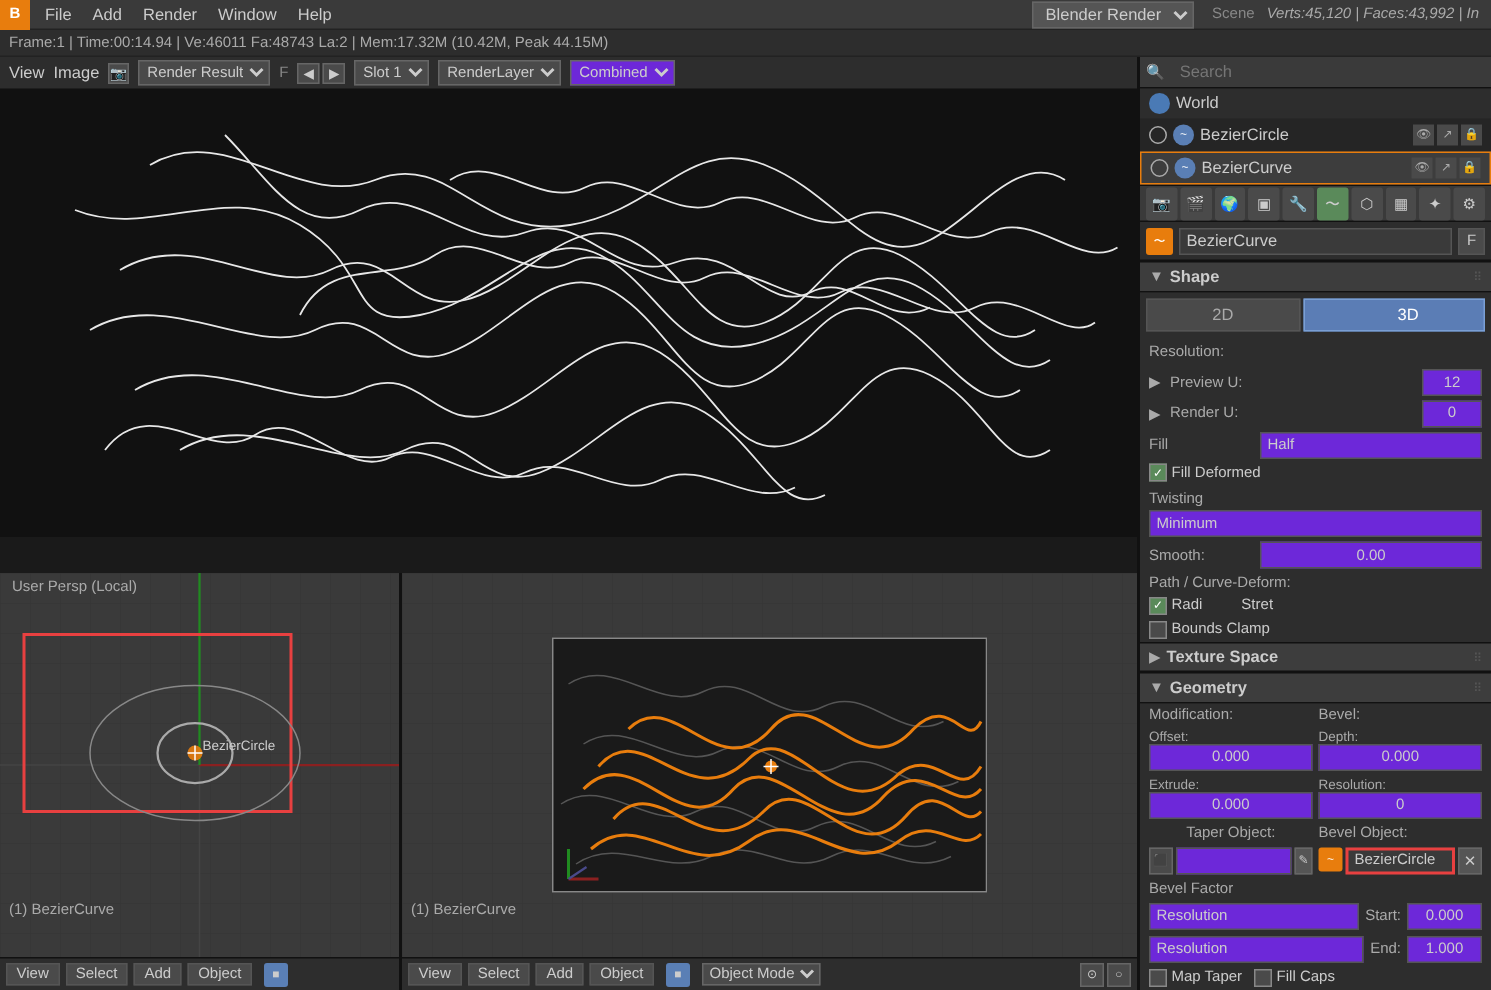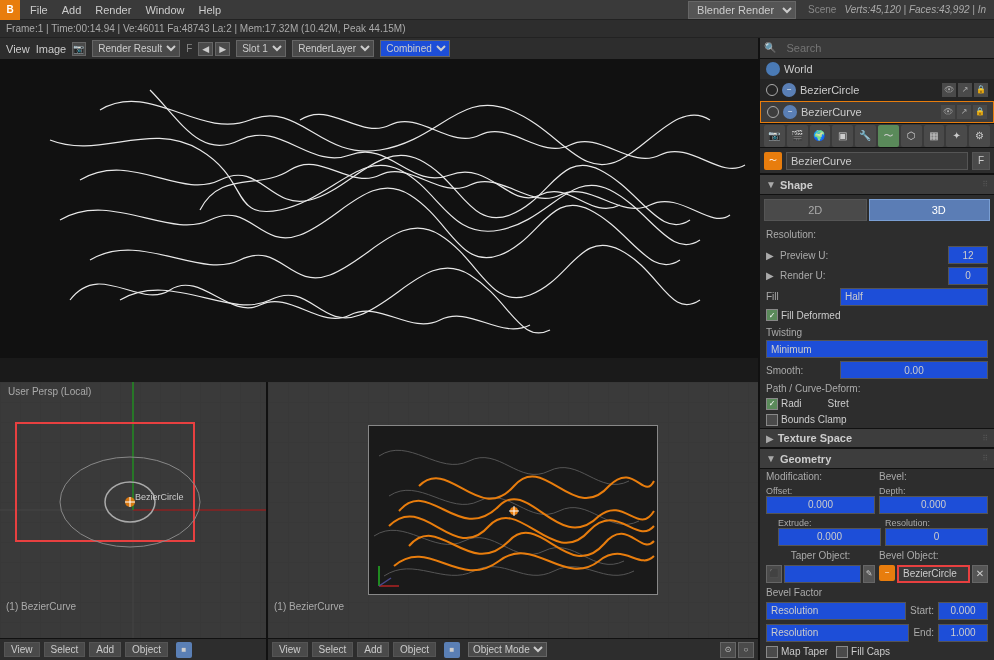--- a/index.html
+++ b/index.html
@@ -220,21 +220,21 @@
 
     
     .prop-row {
       display: flex; align-items: center;
       padding: 2px 6px; gap: 4px;
       min-height: 20px;
     }
     .prop-label { color: #aaa; font-size: 10px; min-width: 70px; }
     .prop-value {
       flex: 1;
-      background: #1d4ed8;
+      background: #6d28d9;
       border: 1px solid #555;
       padding: 1px 4px; color: #ccc; font-size: 10px;
       height: 18px; display: flex; align-items: center;
     }
     .prop-value.number { justify-content: center; }
     .prop-check {
       display: flex; align-items: center; gap: 3px; padding: 2px 6px;
     }
     .checkbox {
       width: 12px; height: 12px;
@@ -365,21 +365,21 @@
         <div style="display:flex;gap:2px;">
           <button style="background:#4a4a4a;border:1px solid #666;color:#ccc;font-size:9px;padding:1px 3px;cursor:pointer;">◀</button>
           <button style="background:#4a4a4a;border:1px solid #666;color:#ccc;font-size:9px;padding:1px 3px;cursor:pointer;">▶</button>
         </div>
         <select style="background:#4a4a4a;border:1px solid #666;color:#ccc;font-size:10px;padding:1px;">
           <option>Slot 1</option>
         </select>
         <select style="background:#4a4a4a;border:1px solid #666;color:#ccc;font-size:10px;padding:1px;">
           <option>RenderLayer</option>
         </select>
-        <select style="background:#1d4ed8;border:1px solid #666;color:#ccc;font-size:10px;padding:1px;">
+        <select style="background:#6d28d9;border:1px solid #666;color:#ccc;font-size:10px;padding:1px;">
           <option>Combined</option>
         </select>
       </div>
       <div class="image-strip-content">
 
         <svg class="curves-svg" viewBox="0 0 758 298" preserveAspectRatio="xMidYMid meet">
           <rect width="758" height="298" fill="#111"></rect>
 
           <g stroke="white" stroke-width="1.2" fill="none" opacity="0.9">
             <path d="M 100,50 C 150,20 200,80 250,60 C 300,40 320,100 380,90 C 440,80 460,30 510,50 C 560,70 580,120 620,100 C 650,85 680,40 710,60"></path>
@@ -651,21 +651,21 @@
       </div>
       <div style="flex:1;">
         <div style="display:flex;align-items:center;gap:2px;">
           <span style="color:#aaa;font-size:9px;">Depth:</span>
         </div>
         <div class="prop-value number">0.000</div>
       </div>
     </div>
 
     <div style="display:flex;padding:2px 6px;gap:4px;">
-      <div style="flex:1;margin-left:12px;">
+      <div style="flex:1;">
         <div style="color:#aaa;font-size:9px;">Extrude:</div>
         <div class="prop-value number">0.000</div>
       </div>
       <div style="flex:1;">
         <div style="color:#aaa;font-size:9px;">Resolution:</div>
         <div class="prop-value number">0</div>
       </div>
     </div>
 
     <div style="display:flex;padding:2px 6px;gap:4px;">

